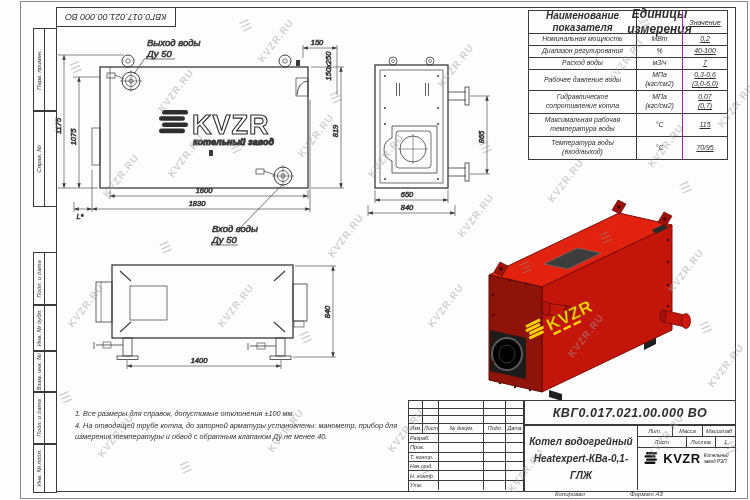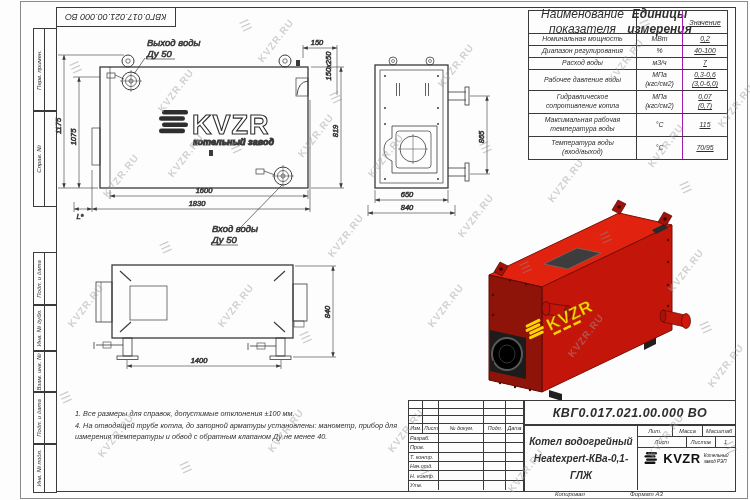--- a/index.html
+++ b/index.html
@@ -107,21 +107,21 @@
       <div class="abs stamp" style="top: 443px; height: 48px;">
         <div class="stamp-label">
           <span>Инв. № подл.</span>
         </div>
       </div>
     </div>
 
   <div class="abs" id="spec-table">
     <div id="spec-rows">
         <div class="srow" style="height: 22px;">
-          <div class="scell sc0" style="font-size: 12px;">Наименование показателя</div>
+          <div class="scell sc0" style="font-size: 10px; font-weight: bold;">Наименование показателя</div>
           <div class="scell sc1" style="font-size: 12px; font-weight: bold;">Единицы
 измерения</div>
           <div class="scell sc2" style="font-size: 7.2px;">Значение</div>
         </div>
         <div class="srow" style="height: 11px;">
           <div class="scell sc0">Номинальная мощность</div>
           <div class="scell sc1">МВт</div>
           <div class="scell sc2">0,2</div>
         </div>
         <div class="srow" style="height: 11px;">

